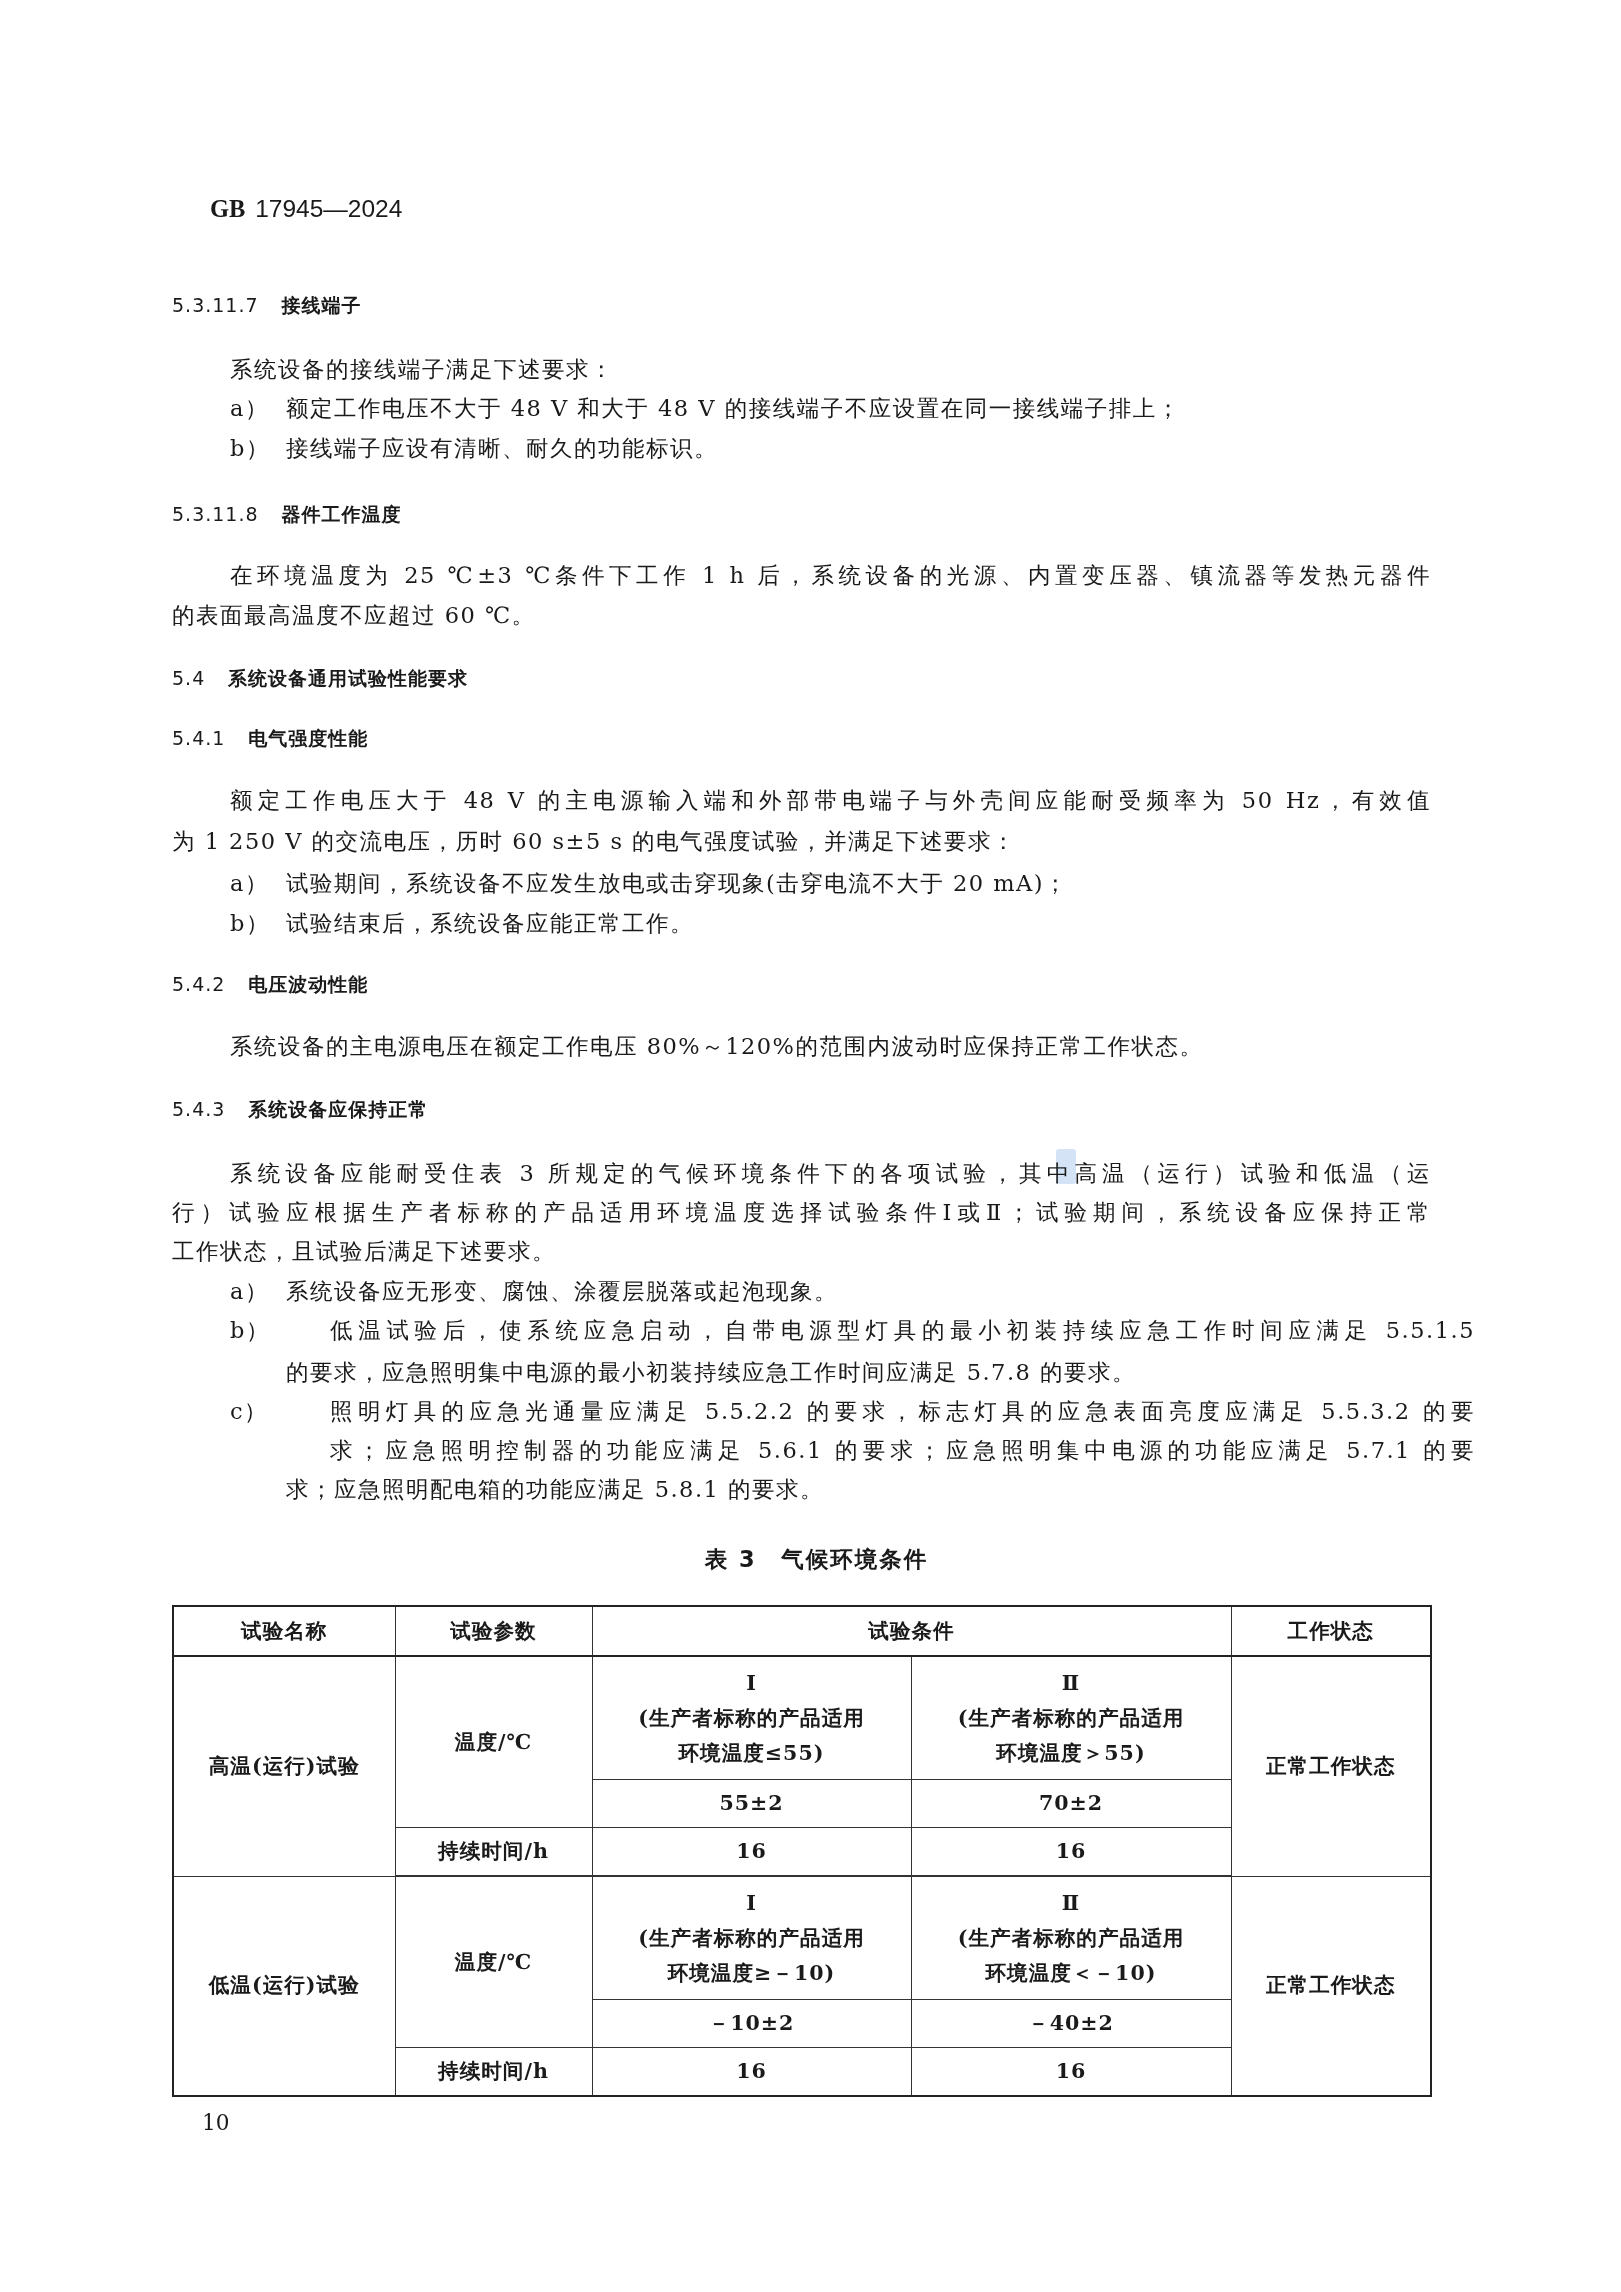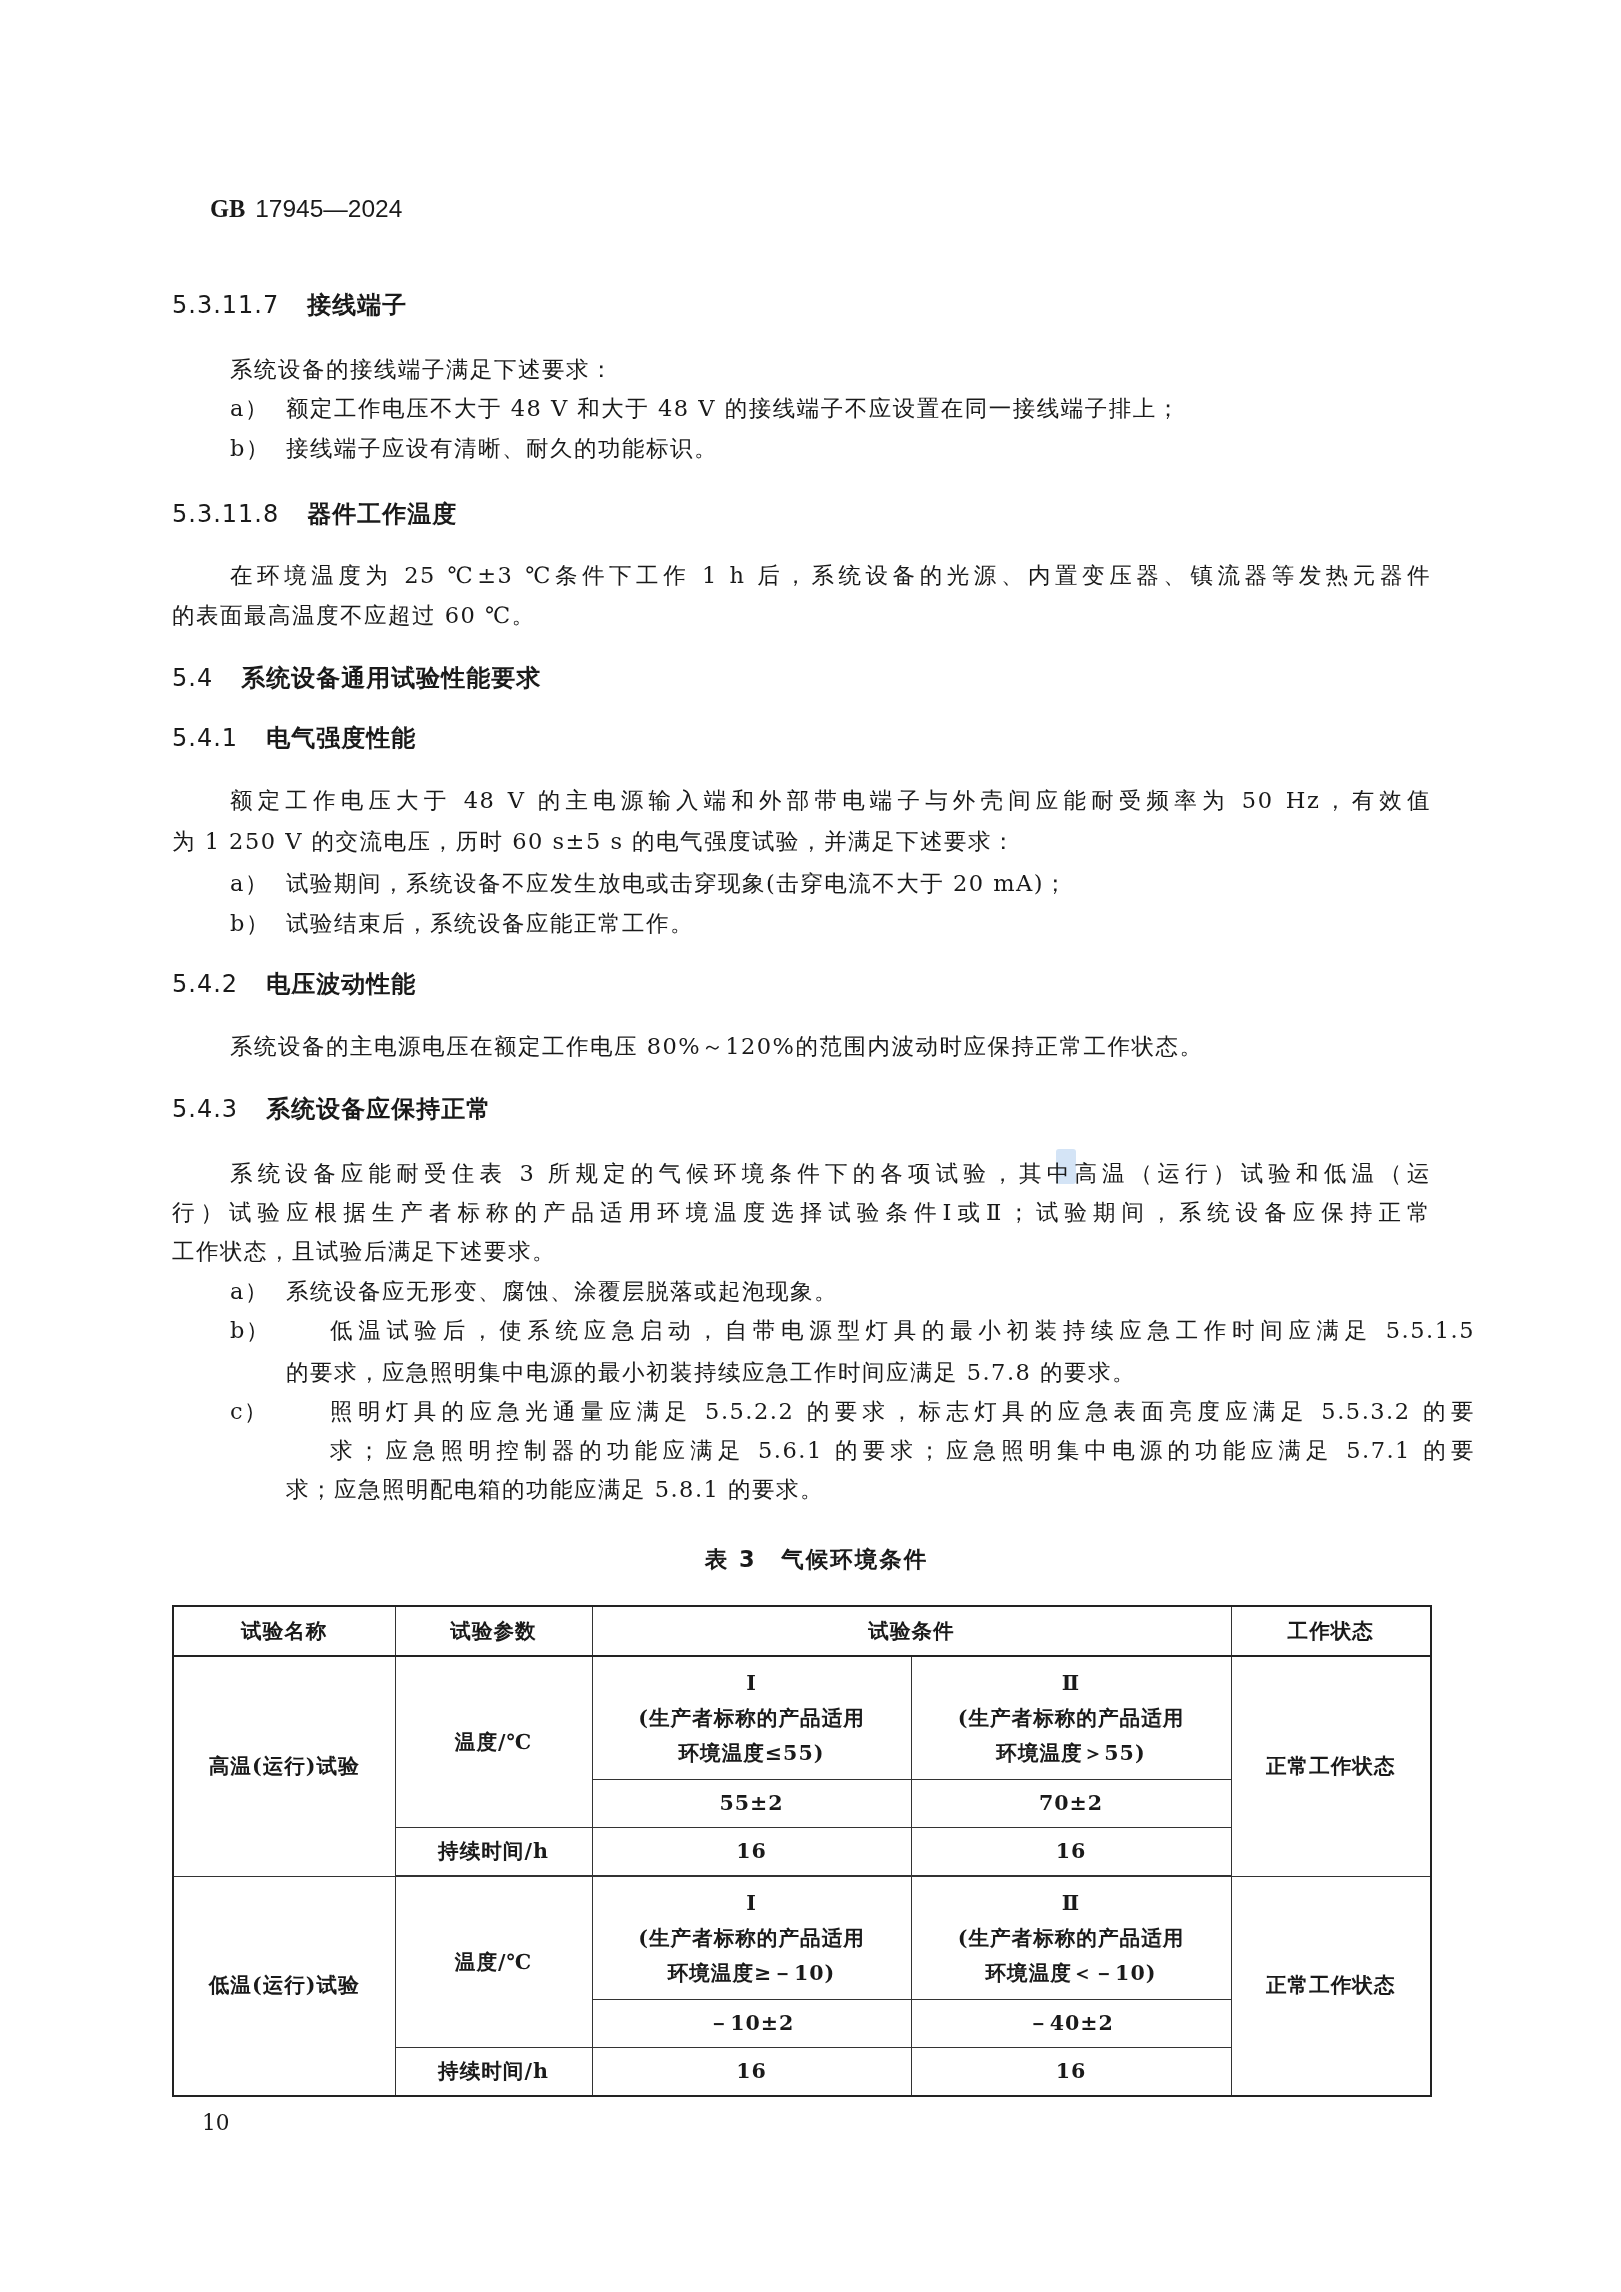--- a/index.html
+++ b/index.html
@@ -3,21 +3,21 @@
 <meta charset="utf-8">
 <style>
   html, body { margin: 0; padding: 0; background: #ffffff; }
   body { width: 1621px; height: 2293px; position: relative; overflow: hidden;
          font-family: "DejaVu Serif", "Liberation Serif", serif; color: #1a1a1a; }
   .abs { position: absolute; white-space: nowrap; }
   .std-code { left: 172px; top: 194px; font-size: 24.5px; line-height: 29px; margin-left: 38px; }
   .std-code .gb { font-family: "Liberation Serif", "DejaVu Serif", serif; font-weight: bold; }
   .std-code .num { font-family: "Liberation Sans", "DejaVu Sans", sans-serif; margin-left: 9.8px; }
   .heading { left: 172px; font-family: "DejaVu Sans", "Liberation Sans", sans-serif; font-weight: bold;
-             font-size: 24px; line-height: 29px; letter-spacing: 1px; }
+             font-size: 19px; line-height: 29px; letter-spacing: 1px; }
   .heading .hnum { font-weight: normal; display: inline-block; }
   .line { font-size: 22.5px; line-height: 29px; letter-spacing: 1.5px; }
   .para-indent { left: 230px; }
   .para-flush { left: 172px; }
   .item-mark { left: 230px; }
   .item-text { left: 286px; }
   .justify { width: 1259px; text-align-last: justify; text-align: justify; }
   .justify-item { width: 1145px; text-align-last: justify; text-align: justify; margin-left: 44px; }
   .highlight { position: absolute; left: 1056px; top: 1149px; width: 19.6px; height: 35px;
                background: rgba(160, 196, 235, 0.45); border-radius: 2.9px; }

